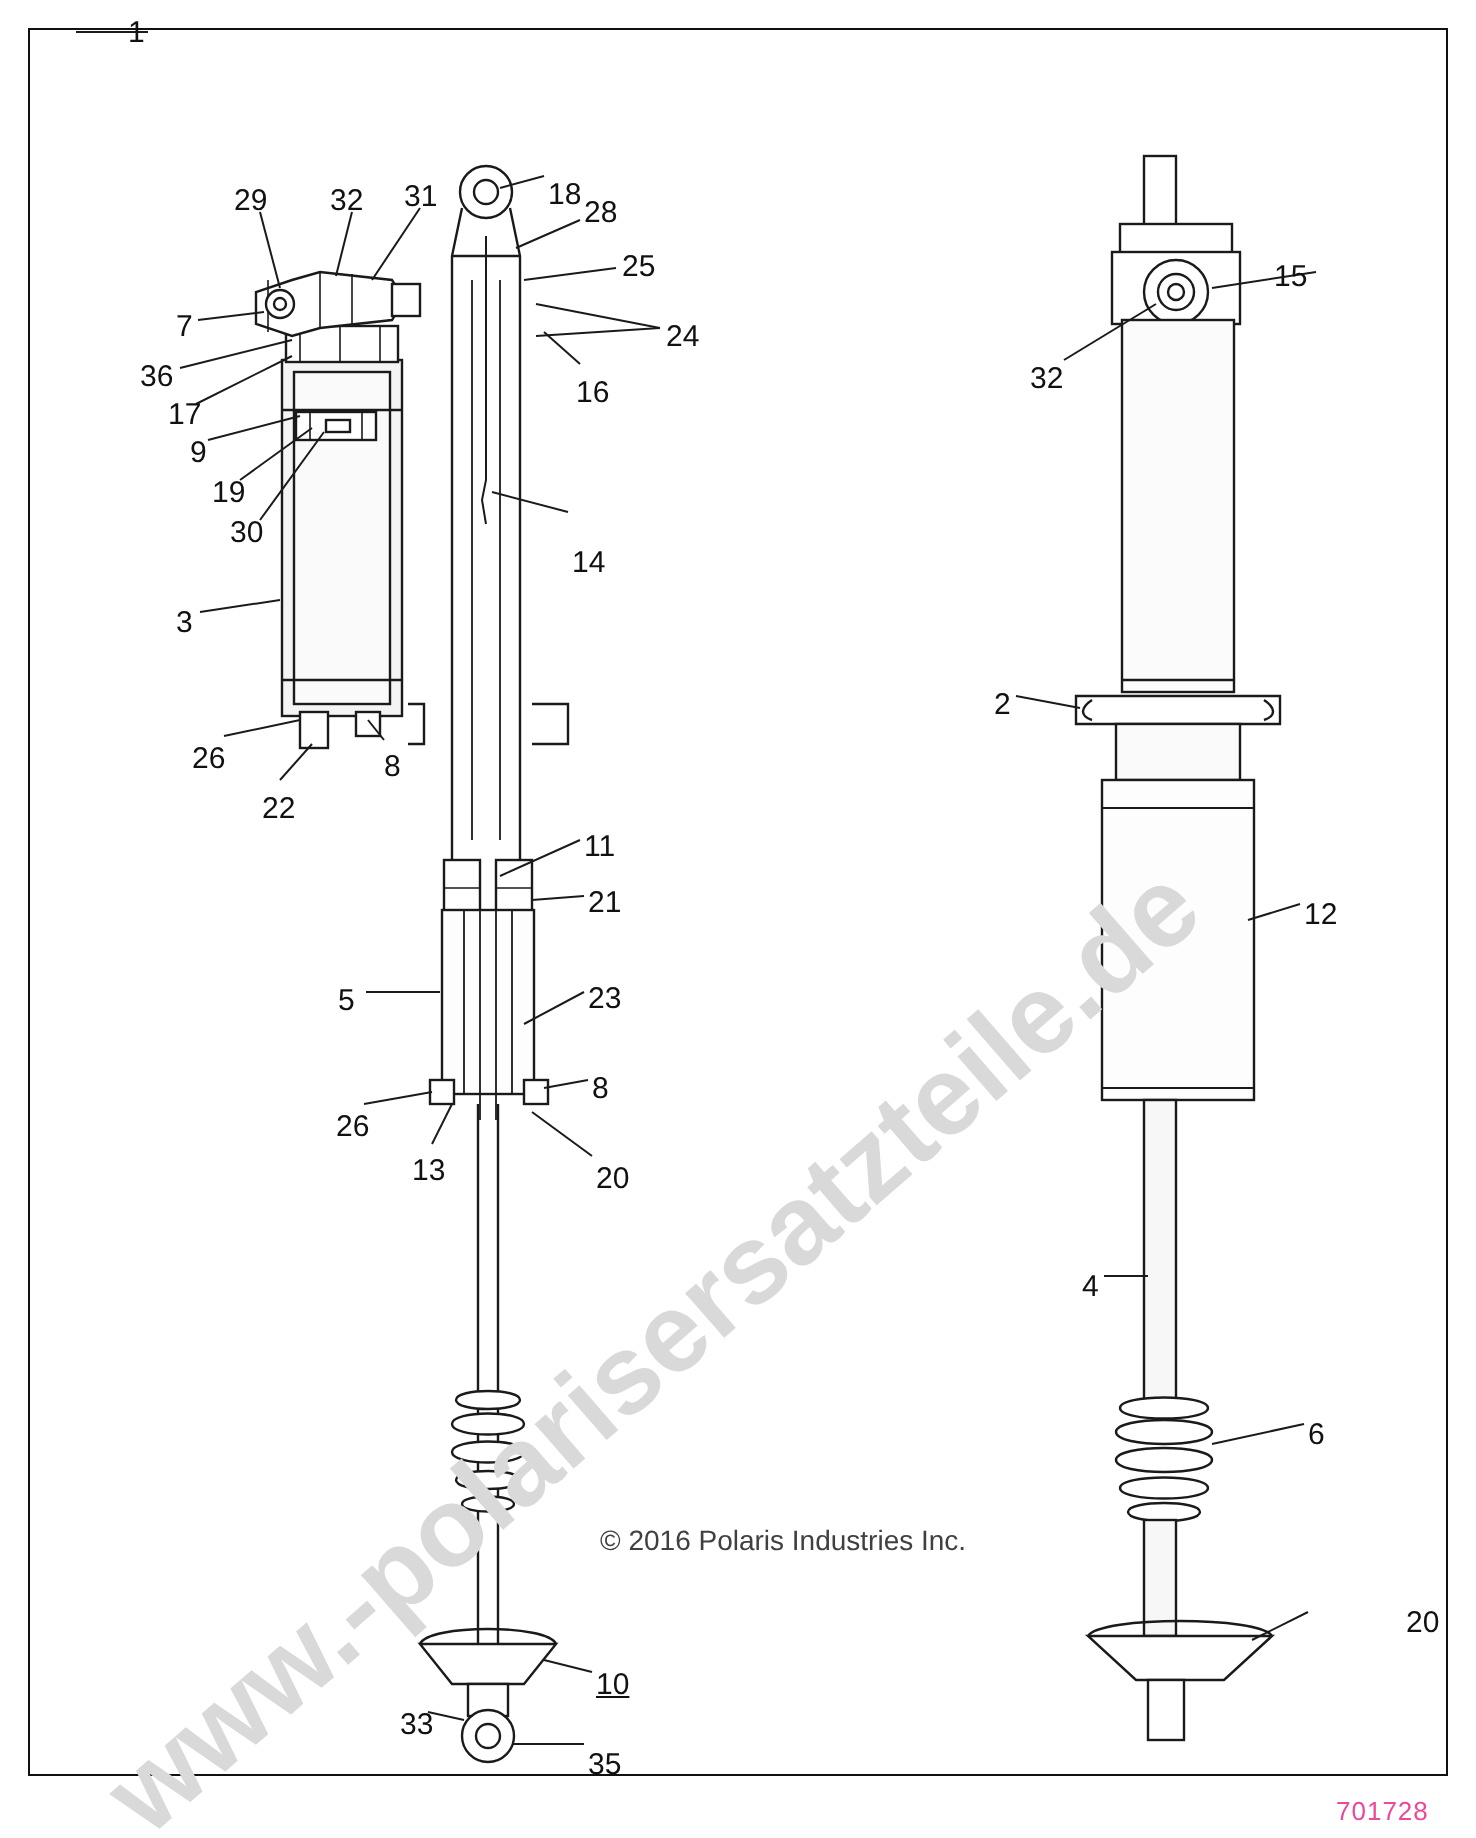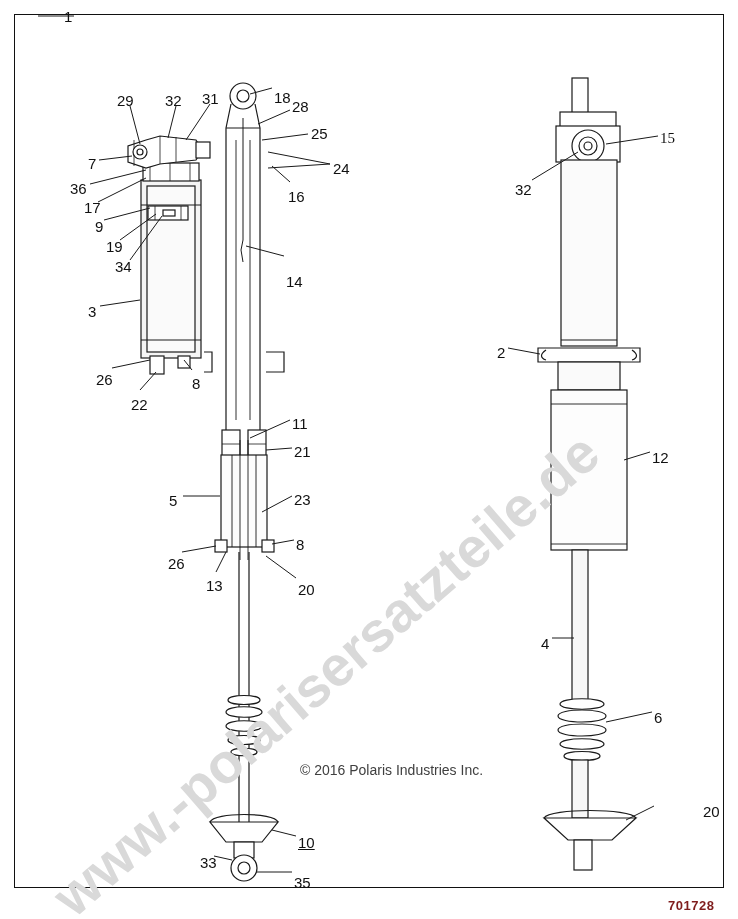--- a/index.html
+++ b/index.html
@@ -1,21 +1,21 @@
 <!DOCTYPE html>
 <html><head>
 <meta charset="utf-8">
 <style>
   html,body{margin:0;padding:0;background:#ffffff;}
   body{width:738px;height:919px;font-family:"Liberation Sans",sans-serif;overflow:hidden;}
   #sheet{position:relative;width:738px;height:919px;background:#fff;}
   .border{position:absolute;left:14px;top:14px;width:710px;height:874px;border:1.5px solid #111;box-sizing:border-box;}
   .callout{position:absolute;font-size:15px;color:#111;white-space:nowrap;}
   .copyright{position:absolute;font-size:14px;color:#404040;white-space:nowrap;}
-  .partnum{position:absolute;font-size:13px;color:#7f1d1d;letter-spacing:.5px;font-weight:bold;}
+  .partnum{position:absolute;font-size:13px;color:#ec4899;letter-spacing:.5px;}
   
   .wm{position:absolute;left:0;top:0;width:738px;height:919px;pointer-events:none;}
   .wm span{position:absolute;font-family:"Liberation Sans",sans-serif;font-size:56px;font-weight:bold;color:#d9d9d9;
            transform:rotate(-41deg);transform-origin:0 0;white-space:nowrap;}
   svg{position:absolute;left:0;top:0;overflow:visible;}
 </style>
 </head>
 <body>
 
 <div id="sheet">
@@ -172,38 +172,38 @@
     <div class="callout" style="left:274px;top:89px;text-align:right;">18</div>
     <div class="callout" style="left:292px;top:98px;">28</div>
     <div class="callout" style="left:311px;top:125px;">25</div>
     <div class="callout" style="left:333px;top:160px;">24</div>
     <div class="callout" style="left:288px;top:188px;">16</div>
     <div class="callout" style="left:88px;top:155px;">7</div>
     <div class="callout" style="left:70px;top:180px;">36</div>
     <div class="callout" style="left:84px;top:199px;">17</div>
     <div class="callout" style="left:95px;top:218px;">9</div>
     <div class="callout" style="left:106px;top:238px;">19</div>
-    <div class="callout" style="left:115px;top:258px;">34</div>
+    <div class="callout" style="left:115px;top:258px;">30</div>
     <div class="callout" style="left:286px;top:253px;margin-top:20px;">14</div>
     <div class="callout" style="left:88px;top:303px;">3</div>
     <div class="callout" style="left:96px;top:371px;">26</div>
     <div class="callout" style="left:131px;top:396px;">22</div>
     <div class="callout" style="left:192px;top:375px;">8</div>
     <div class="callout" style="left:292px;top:415px;">11</div>
     <div class="callout" style="left:294px;top:443px;">21</div>
     <div class="callout" style="left:169px;top:492px;">5</div>
     <div class="callout" style="left:294px;top:491px;">23</div>
     <div class="callout" style="left:296px;top:536px;">8</div>
     <div class="callout" style="left:168px;top:555px;">26</div>
     <div class="callout" style="left:206px;top:577px;">13</div>
     <div class="callout" style="left:298px;top:581px;">20</div>
     <div class="callout" style="left:298px;top:834px;text-decoration:underline;">10</div>
     <div class="callout" style="left:200px;top:854px;">33</div>
     <div class="callout" style="left:294px;top:874px;">35</div>
-    <div class="callout" style="left:660px;top:130px;font-family:Liberation Serif, serif;">15</div>
+    <div class="callout" style="left:637px;top:130px;">15</div>
     <div class="callout" style="left:515px;top:181px;">32</div>
     <div class="callout" style="left:497px;top:344px;">2</div>
     <div class="callout" style="left:652px;top:449px;">12</div>
     <div class="callout" style="left:541px;top:635px;">4</div>
     <div class="callout" style="left:654px;top:709px;">6</div>
     <div class="callout" style="left:656px;top:803px;margin-left:47px;">20</div>
   </div>
 
   <div class="copyright" style="left:300px;top:762px;">© 2016 Polaris Industries Inc.</div>
   <div class="partnum" style="left:668px;top:898px;">701728</div>

